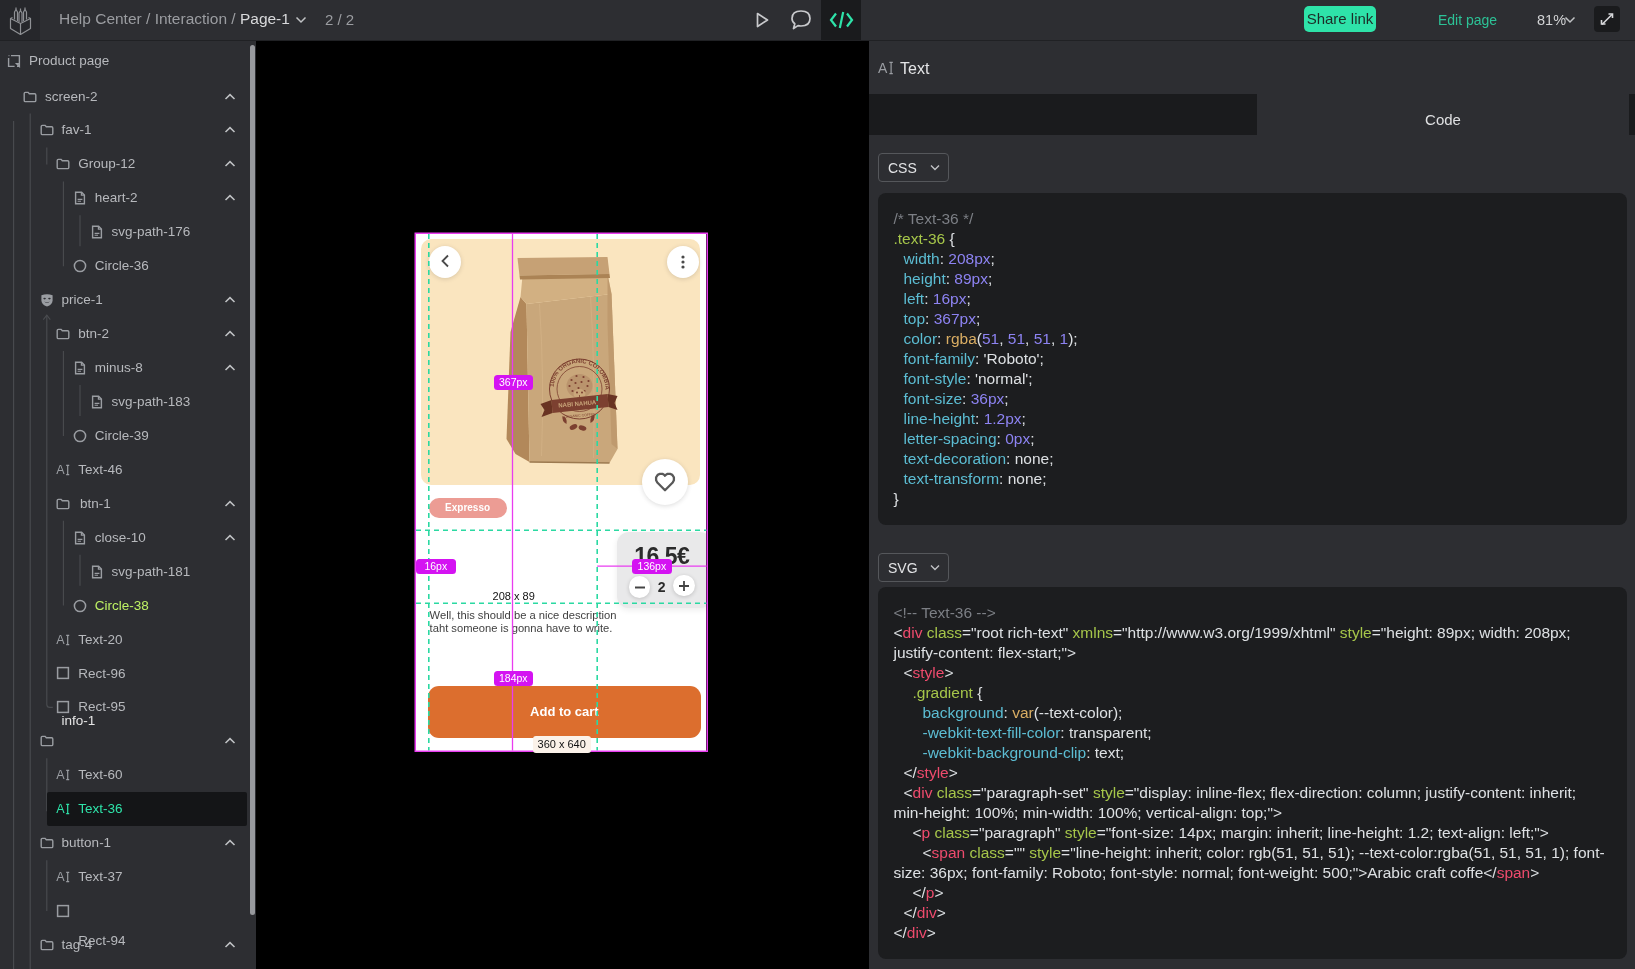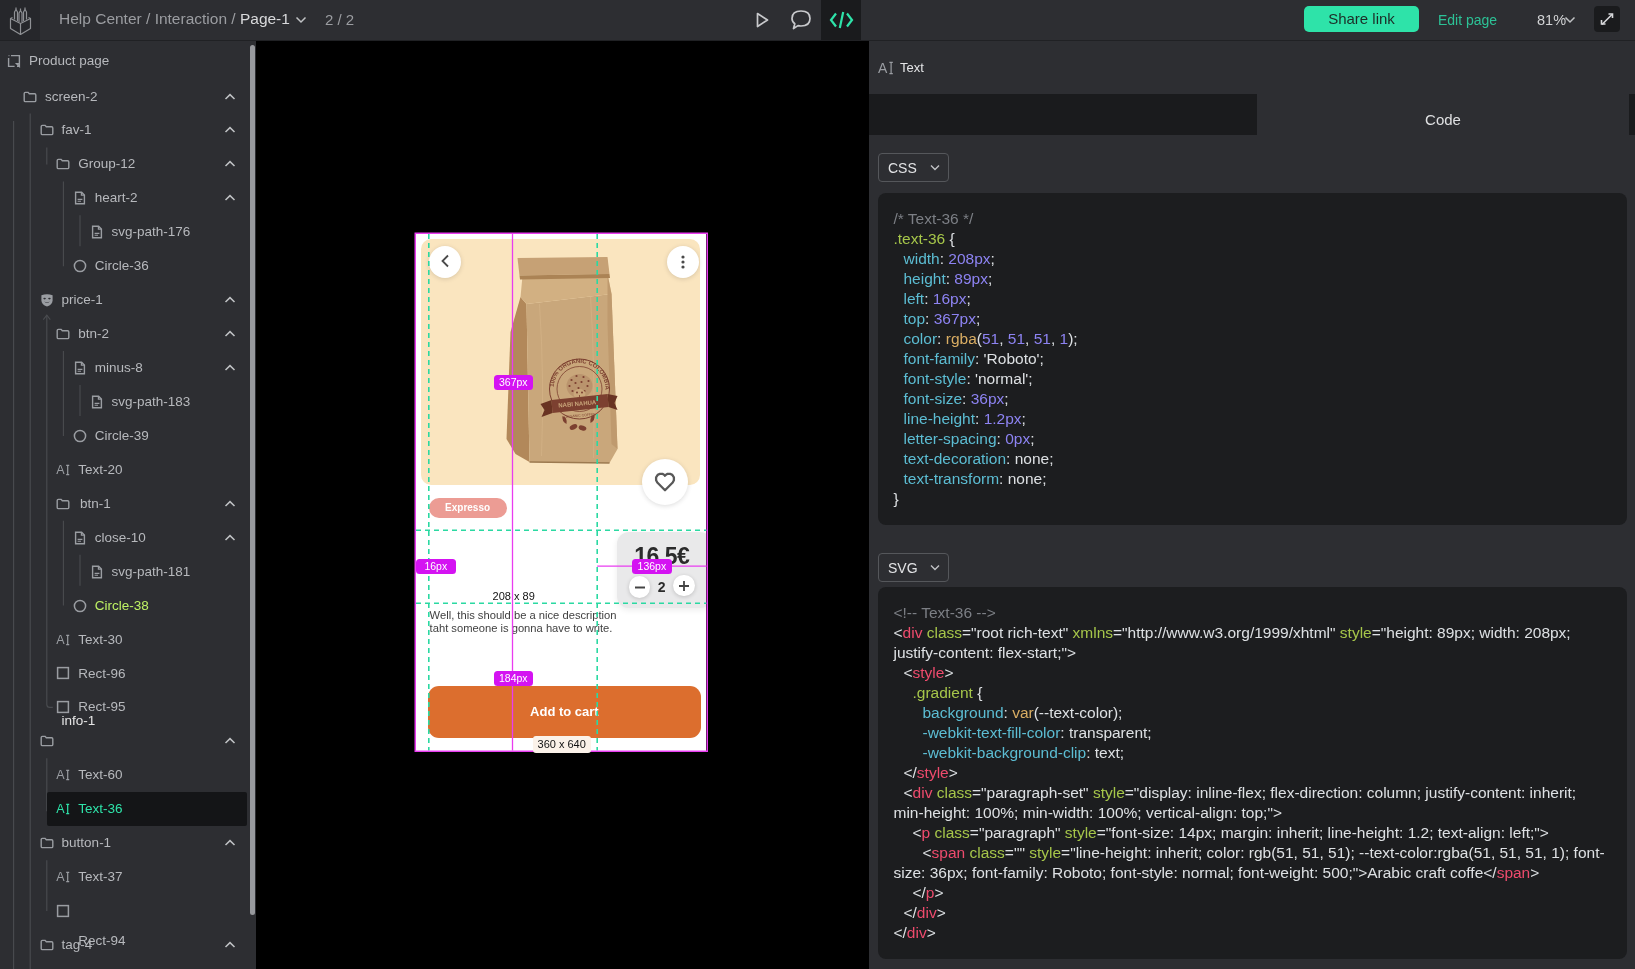--- a/index.html
+++ b/index.html
@@ -36,21 +36,21 @@
       <path d="M12 2 Q21 2 21 9.5 Q21 17 12 17 Q10.5 17 9 16.6 L4.5 19.5 L5.8 14.8 Q3 12.8 3 9.5 Q3 2 12 2 Z" fill="none" stroke="#c8c9cc" stroke-width="1.7" stroke-linejoin="round"></path>
     </svg>
     <div class="ab" style="left:821px;top:0;width:40px;height:40px;background:#1a1b1d"></div>
     <svg class="ab" style="left:829px;top:11px" width="25" height="18" viewBox="0 0 25 18">
       <g fill="none" stroke="#2ee3a9" stroke-width="2.2">
         <path d="M7 2.5 L2 9 L7 15.5"></path>
         <path d="M18 2.5 L23 9 L18 15.5"></path>
         <path d="M14.2 1 L10.8 17"></path>
       </g>
     </svg>
-    <div class="ab" style="left:1304px;top:6px;width:115px;height:26px;background:#2ee3a9;border-radius:5px;text-align:center;line-height:26px;font-size:15px;font-weight:500;color:#1d2c27">Share link</div>
+    <div class="ab" style="left:1304px;top:6px;width:72px;height:26px;background:#2ee3a9;border-radius:5px;text-align:center;line-height:26px;font-size:15px;font-weight:500;color:#1d2c27">Share link</div>
     <div class="ab" style="left:1438px;top:12px;font-size:14px;color:#2cc296">Edit page</div>
     <div class="ab" style="left:1537px;top:12px;font-size:14.5px;color:#d2d3d5">81%</div>
     <svg class="ab" style="left:1563px;top:15px" width="14" height="10" viewBox="0 0 14 10">
       <path d="M2.5 2.5 L7 7 L11.5 2.5" fill="none" stroke="#c0c2c5" stroke-width="1.5"></path>
     </svg>
     <div class="ab" style="left:1594px;top:6px;width:26px;height:26px;background:#1a1b1d;border-radius:4px"></div>
     <svg class="ab" style="left:1598px;top:10px" width="18" height="18" viewBox="0 0 18 18">
       <g stroke="#d8d9db" stroke-width="1.6" fill="none">
         <path d="M10.5 4 L14.5 4 L14.5 8"></path>
         <path d="M7.5 14 L3.5 14 L3.5 10"></path>
@@ -151,21 +151,21 @@
     </svg>
     <div class="ab lbl" style="left:111.4px;top:354.0px;color:#b7b9bd">svg-path-183</div>
     <svg class="ab" style="left:72.0px;top:387.9px" width="16" height="16" viewBox="0 0 16 16">
       <circle cx="8" cy="8" r="5.6" fill="none" stroke="#9a9da2" stroke-width="1.5"></circle>
     </svg>
     <div class="ab lbl" style="left:94.8px;top:387.9px;color:#b7b9bd">Circle-39</div>
     <svg class="ab" style="left:55.400000000000006px;top:421.84px" width="16" height="16" viewBox="0 0 16 16">
       <text x="1.2" y="12.4" font-family="Liberation Sans" font-size="12.5" fill="#9a9da2">A</text>
       <path d="M11.2 3.4 h3 M12.7 3.4 V12.6 M11.2 12.6 h3" stroke="#9a9da2" stroke-width="1.2" fill="none"></path>
     </svg>
-    <div class="ab lbl" style="left:78.2px;top:421.8px;color:#b7b9bd">Text-20</div>
+    <div class="ab lbl" style="left:78.2px;top:421.8px;color:#b7b9bd">Text-46</div>
     <svg class="ab" style="left:55.400000000000006px;top:455.78px" width="16" height="16" viewBox="0 0 16 16">
       <path d="M2.2 4.6 Q2.2 3.4 3.4 3.4 L6.1 3.4 L7.3 4.8 L12.6 4.8 Q13.8 4.8 13.8 6 L13.8 11.4 Q13.8 12.6 12.6 12.6 L3.4 12.6 Q2.2 12.6 2.2 11.4 Z" fill="none" stroke="#9a9da2" stroke-width="1.4"></path>
     </svg>
     <div class="ab lbl" style="left:80px;top:455.8px;color:#b7b9bd">btn-1</div>
     <svg class="ab" style="left:223px;top:457.8px" width="14" height="12" viewBox="0 0 14 12">
       <path d="M2.5 8 L7 3.6 L11.5 8" fill="none" stroke="#c0c2c5" stroke-width="1.5"></path>
     </svg>
     <svg class="ab" style="left:72.0px;top:489.72px" width="16" height="16" viewBox="0 0 16 16">
       <path d="M3.6 2.2 L9.6 2.2 L12.4 5 L12.4 13.8 L3.6 13.8 Z" fill="none" stroke="#9a9da2" stroke-width="1.4"></path>
       <path d="M9.4 2.4 L9.4 5.2 L12.2 5.2" fill="none" stroke="#9a9da2" stroke-width="1.2"></path>
@@ -182,21 +182,21 @@
     </svg>
     <div class="ab lbl" style="left:111.4px;top:523.7px;color:#b7b9bd">svg-path-181</div>
     <svg class="ab" style="left:72.0px;top:557.5999999999999px" width="16" height="16" viewBox="0 0 16 16">
       <circle cx="8" cy="8" r="5.6" fill="none" stroke="#9a9da2" stroke-width="1.5"></circle>
     </svg>
     <div class="ab lbl" style="left:94.8px;top:557.6px;color:#bef264">Circle-38</div>
     <svg class="ab" style="left:55.400000000000006px;top:591.54px" width="16" height="16" viewBox="0 0 16 16">
       <text x="1.2" y="12.4" font-family="Liberation Sans" font-size="12.5" fill="#9a9da2">A</text>
       <path d="M11.2 3.4 h3 M12.7 3.4 V12.6 M11.2 12.6 h3" stroke="#9a9da2" stroke-width="1.2" fill="none"></path>
     </svg>
-    <div class="ab lbl" style="left:78.2px;top:591.5px;color:#b7b9bd">Text-30</div>
+    <div class="ab lbl" style="left:78.2px;top:591.5px;color:#b7b9bd">Text-20</div>
     <svg class="ab" style="left:55.400000000000006px;top:625.48px" width="16" height="16" viewBox="0 0 16 16">
       <rect x="2.6" y="2.6" width="10.8" height="10.8" fill="none" stroke="#9a9da2" stroke-width="1.5"></rect>
     </svg>
     <div class="ab lbl" style="left:78.2px;top:625.5px;color:#b7b9bd">Rect-96</div>
     <svg class="ab" style="left:55.400000000000006px;top:659.42px" width="16" height="16" viewBox="0 0 16 16">
       <rect x="2.6" y="2.6" width="10.8" height="10.8" fill="none" stroke="#9a9da2" stroke-width="1.5"></rect>
     </svg>
     <div class="ab lbl" style="left:78.2px;top:659.4px;color:#b7b9bd">Rect-95</div>
     <svg class="ab" style="left:38.800000000000004px;top:693.3599999999999px" width="16" height="16" viewBox="0 0 16 16">
       <path d="M2.2 4.6 Q2.2 3.4 3.4 3.4 L6.1 3.4 L7.3 4.8 L12.6 4.8 Q13.8 4.8 13.8 6 L13.8 11.4 Q13.8 12.6 12.6 12.6 L3.4 12.6 Q2.2 12.6 2.2 11.4 Z" fill="none" stroke="#9a9da2" stroke-width="1.4"></path>
@@ -344,21 +344,21 @@
       <div class="ab" style="left:117px;top:501.5px;width:58px;height:17.5px;background:#fbf2e9;border-radius:3px"></div>
       <div class="ab" style="left:117px;top:503.5px;width:58px;text-align:center;font-size:11px;color:#111">360 x 640</div>
     </div>
   </div>
 <div class="ab" style="left:869px;top:40px;width:766px;height:929px;background:#2d2e32">
     <div class="ab" style="left:0;top:0;width:766px;height:54px"></div>
     <svg class="ab" style="left:9px;top:20px" width="17" height="16" viewBox="0 0 17 16">
       <text x="0" y="13" font-family="Liberation Sans" font-size="14" fill="#9a9da2">A</text>
       <path d="M11.4 2.4 h3.4 M13.1 2.4 V13.6 M11.4 13.6 h3.4" stroke="#9a9da2" stroke-width="1.2" fill="none"></path>
     </svg>
-    <div class="ab" style="left:31px;top:20px;font-size:13px;color:#e4e5e7">Text</div>
+    <div class="ab" style="left:31px;top:20px;font-size:16px;color:#e4e5e7">Text</div>
     <div class="ab" style="left:0;top:54px;width:766px;height:41px;background:#1a1b1d"></div>
     <div class="ab" style="left:388px;top:54px;width:372px;height:41px;background:#2d2e32"></div>
     <div class="ab" style="left:388px;top:71px;width:372px;text-align:center;font-size:15px;color:#dfe0e2">Code</div>
     <div class="ab" style="left:8.5px;top:113px;width:71px;height:29px;border:1px solid #55575b;border-radius:4px"></div>
     <div class="ab" style="left:19px;top:120px;font-size:14px;color:#e2e3e5">CSS</div>
     <svg class="ab" style="left:60px;top:124px" width="12" height="8" viewBox="0 0 12 8">
       <path d="M2 1.5 L6 5.5 L10 1.5" fill="none" stroke="#c0c2c5" stroke-width="1.4"></path>
     </svg>
     <div class="ab" style="left:8.5px;top:512.7px;width:71px;height:29px;border:1px solid #55575b;border-radius:4px"></div>
     <div class="ab" style="left:19px;top:519.7px;font-size:14px;color:#e2e3e5">SVG</div>

